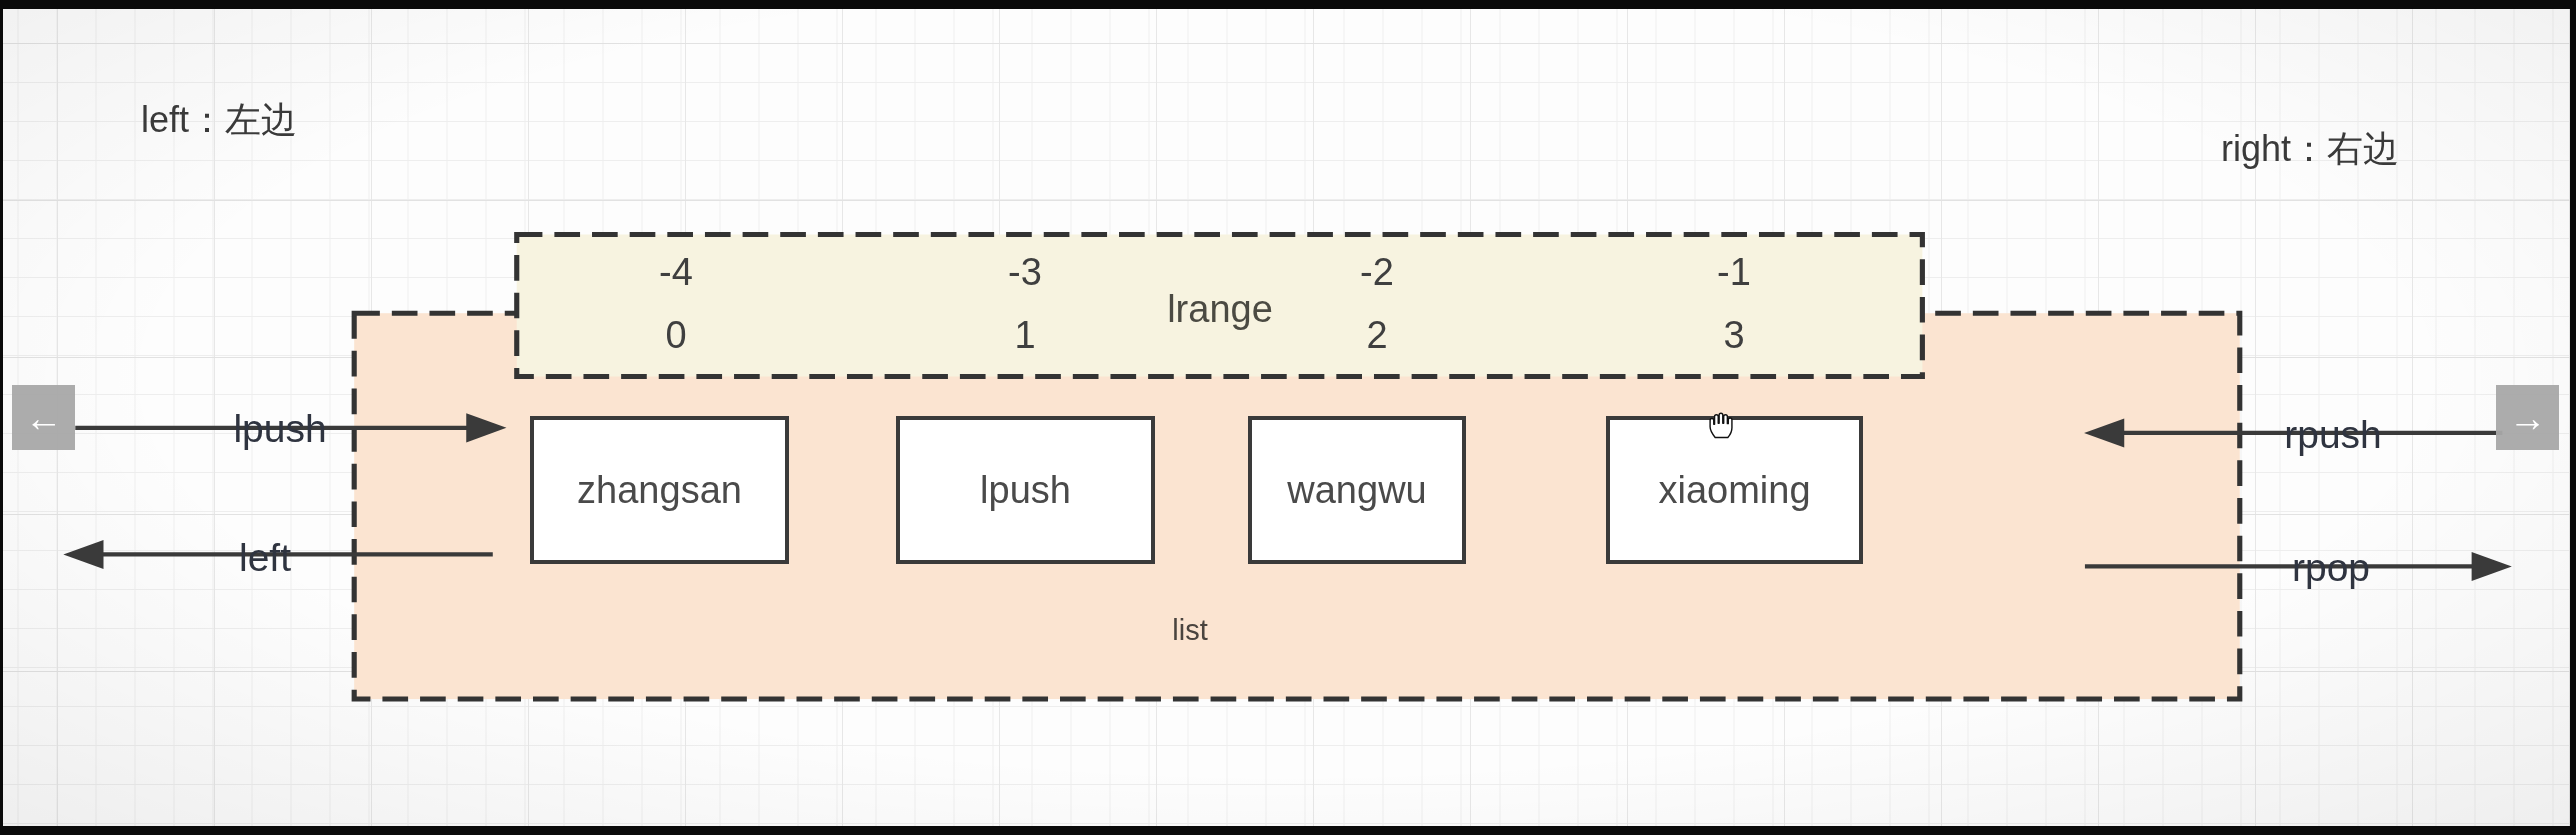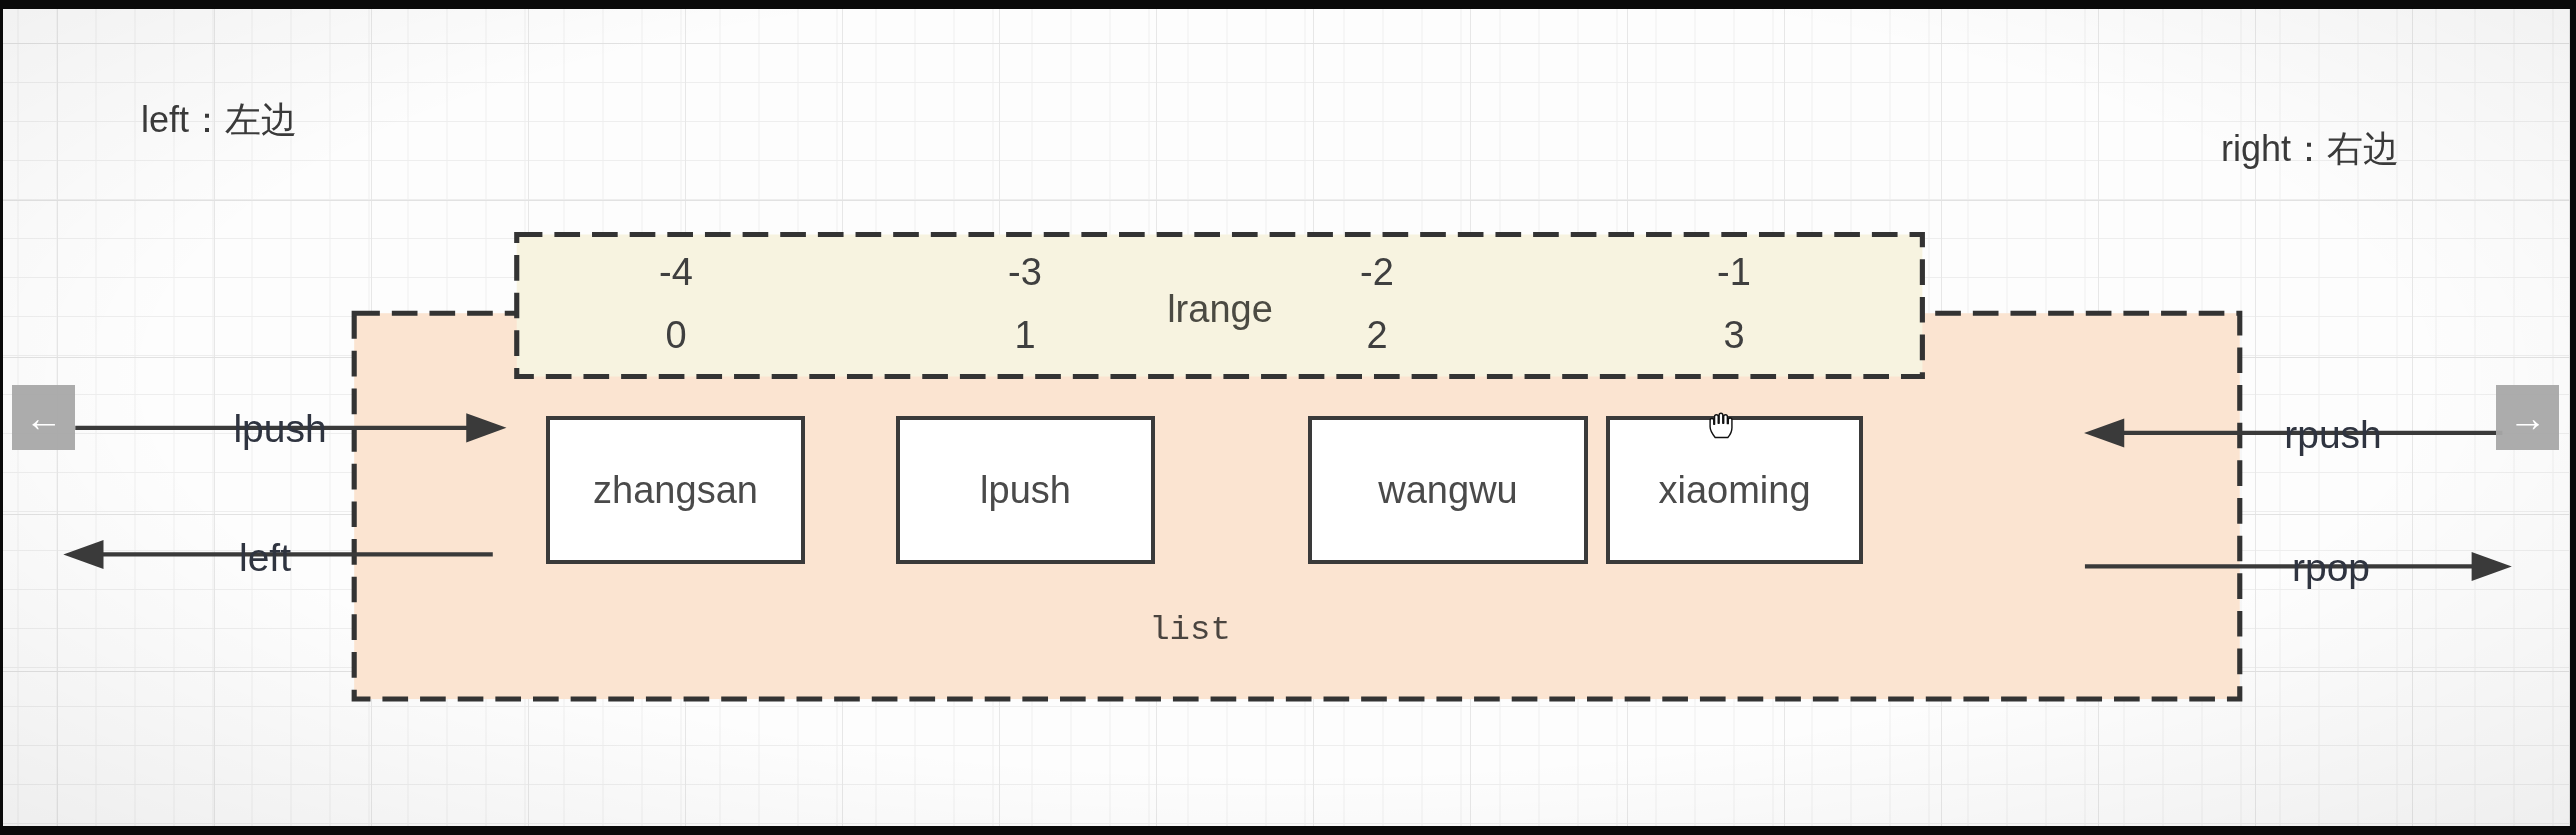--- a/index.html
+++ b/index.html
@@ -19,21 +19,21 @@
   .bar{position:absolute;background:#0a0a0a;z-index:40;}
   #bar-top{left:0;top:0;width:2576px;height:8.6px;}
   #bar-bottom{left:0;top:826px;width:2576px;height:10.3px;}
   #bar-left{left:0;top:0;width:2.6px;height:836px;}
   #bar-right{left:2570px;top:0;width:6px;height:836px;}
   .abs{position:absolute;}
   .corner-label{font-size:36px;color:#3a3a3a;white-space:nowrap;z-index:12;}
   .center{transform:translate(-50%,-50%);white-space:nowrap;}
   .idx{font-size:38px;color:#3f3f3f;z-index:12;}
   .lrange-label{font-size:38px;color:#4b4a42;z-index:12;}
-  .list-label{font-size:34px;color:#4a443f;z-index:12;font-family:Liberation Mono, monospace;}
+  .list-label{font-size:29px;color:#4a443f;z-index:12;}
   .item-box{box-sizing:border-box;background:#ffffff;border:4.3px solid #3a3a3a;
     display:flex;align-items:center;justify-content:center;z-index:6;}
   .item-box span{font-size:38px;color:#4a4a4a;}
   .op-label{font-size:39px;color:#2f3440;z-index:14;}
   .nav-btn{width:63px;height:65px;background:rgba(168,168,168,0.95);
     display:flex;align-items:center;justify-content:center;z-index:20;cursor:pointer;}
   .nav-btn span{font-size:38px;color:#ffffff;line-height:1;}
   svg.layer{position:absolute;left:0;top:0;z-index:10;pointer-events:none;}
   svg.bglayer{position:absolute;left:0;top:0;z-index:4;pointer-events:none;}
   #hand-cursor{z-index:30;}
@@ -63,27 +63,27 @@
   <span class="abs center idx" style="left:1377px;top:272px;">-2</span>
   <span class="abs center idx" style="left:1734px;top:272px;">-1</span>
 
   <span class="abs center lrange-label" style="left:1220px;top:309px;text-align:right;">lrange</span>
 
   <span class="abs center idx" style="left:676px;top:335px;">0</span>
   <span class="abs center idx" style="left:1025px;top:335px;">1</span>
   <span class="abs center idx" style="left:1377px;top:335px;">2</span>
   <span class="abs center idx" style="left:1734px;top:335px;">3</span>
 
-  <div class="abs item-box" style="left:546px;top:416px;width:259px;height:148px;">
+  <div class="abs item-box" style="left:530px;top:416px;width:259px;height:148px;">
     <span>zhangsan</span>
   </div>
   <div class="abs item-box" style="left:896px;top:416px;width:259px;height:148px;">
     <span>lpush</span>
   </div>
-  <div class="abs item-box" style="left:1308px;top:416px;width:280px;height:148px;justify-content:center;">
+  <div class="abs item-box" style="left:1248px;top:416px;width:218px;height:148px;justify-content:center;">
     <span>wangwu</span>
   </div>
   <div class="abs item-box" style="left:1606px;top:416px;width:257px;height:148px;">
     <span>xiaoming</span>
   </div>
 
   <span class="abs center list-label" style="left:1190px;top:630px;">list</span>
 
   <svg class="layer" width="2576" height="836" viewBox="0 0 3011 977">
     <g stroke="#3a3a3a" fill="#3a3a3a">

